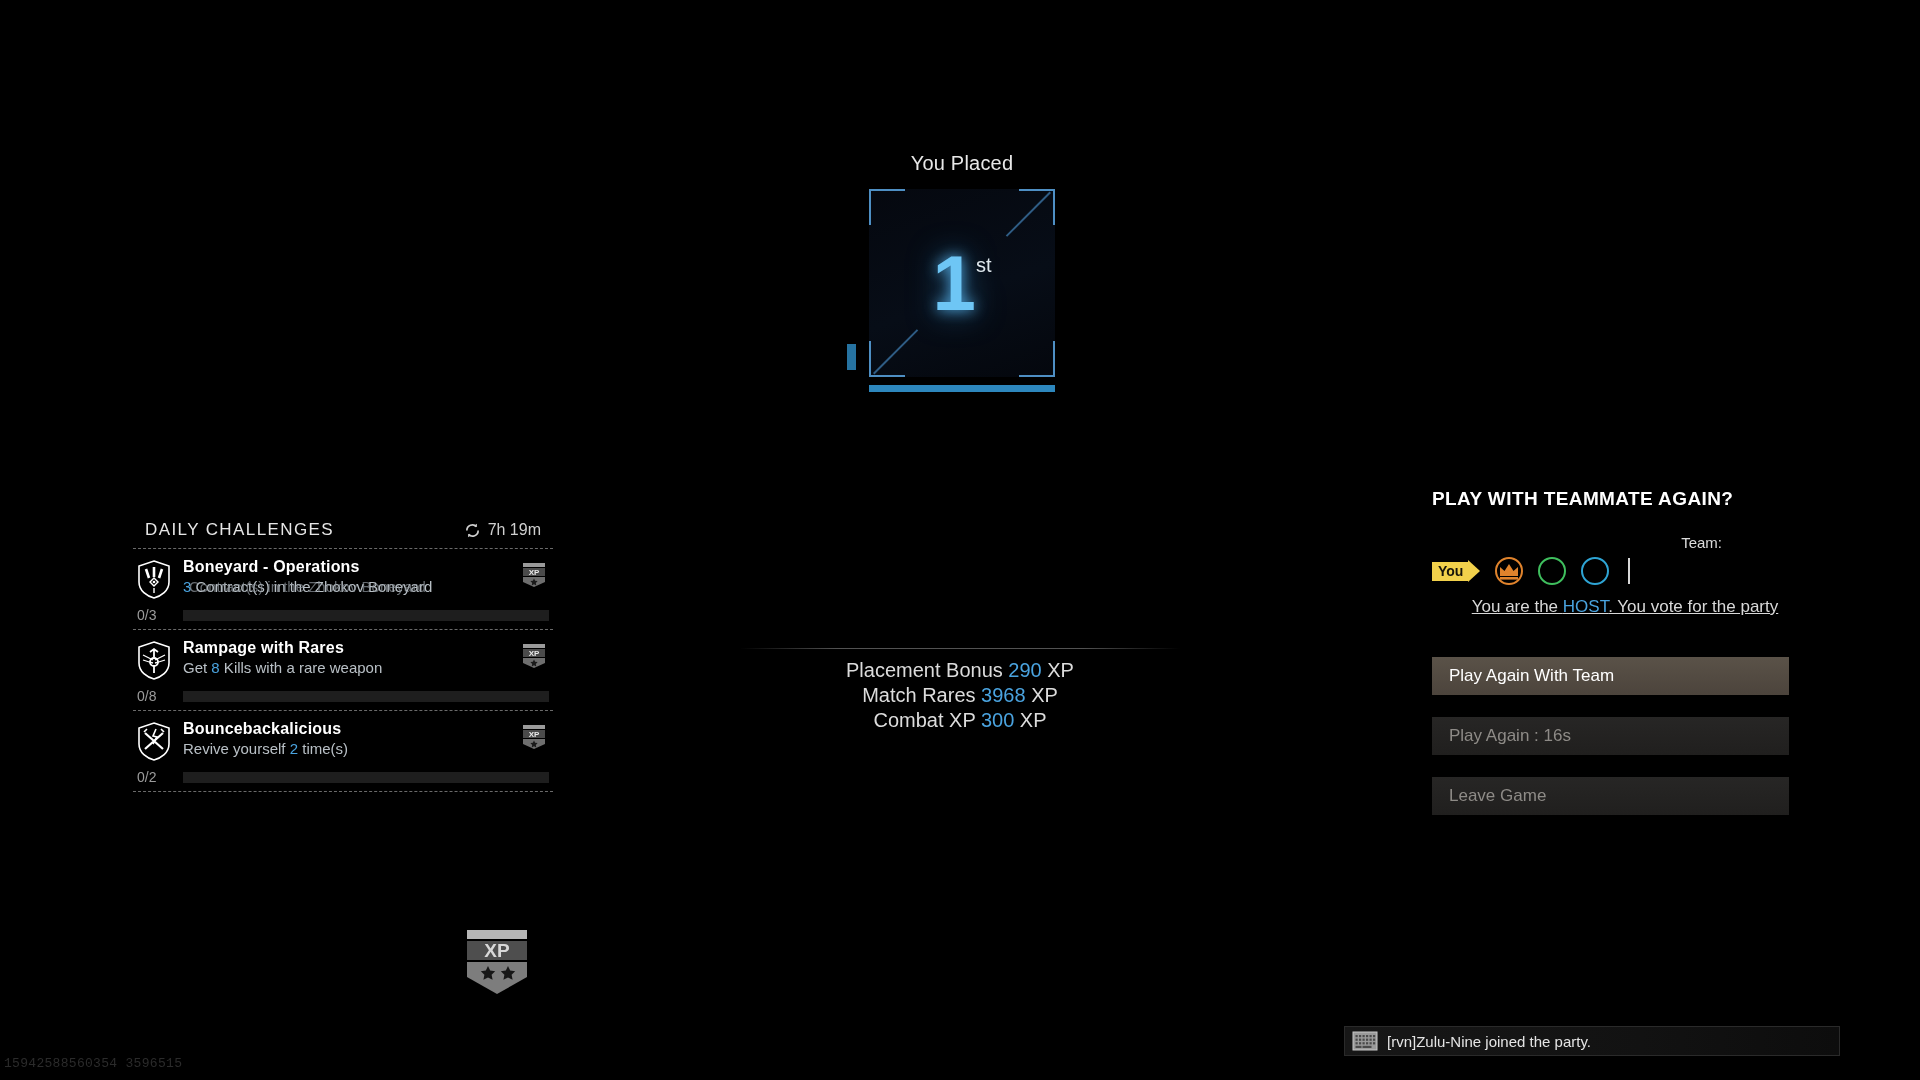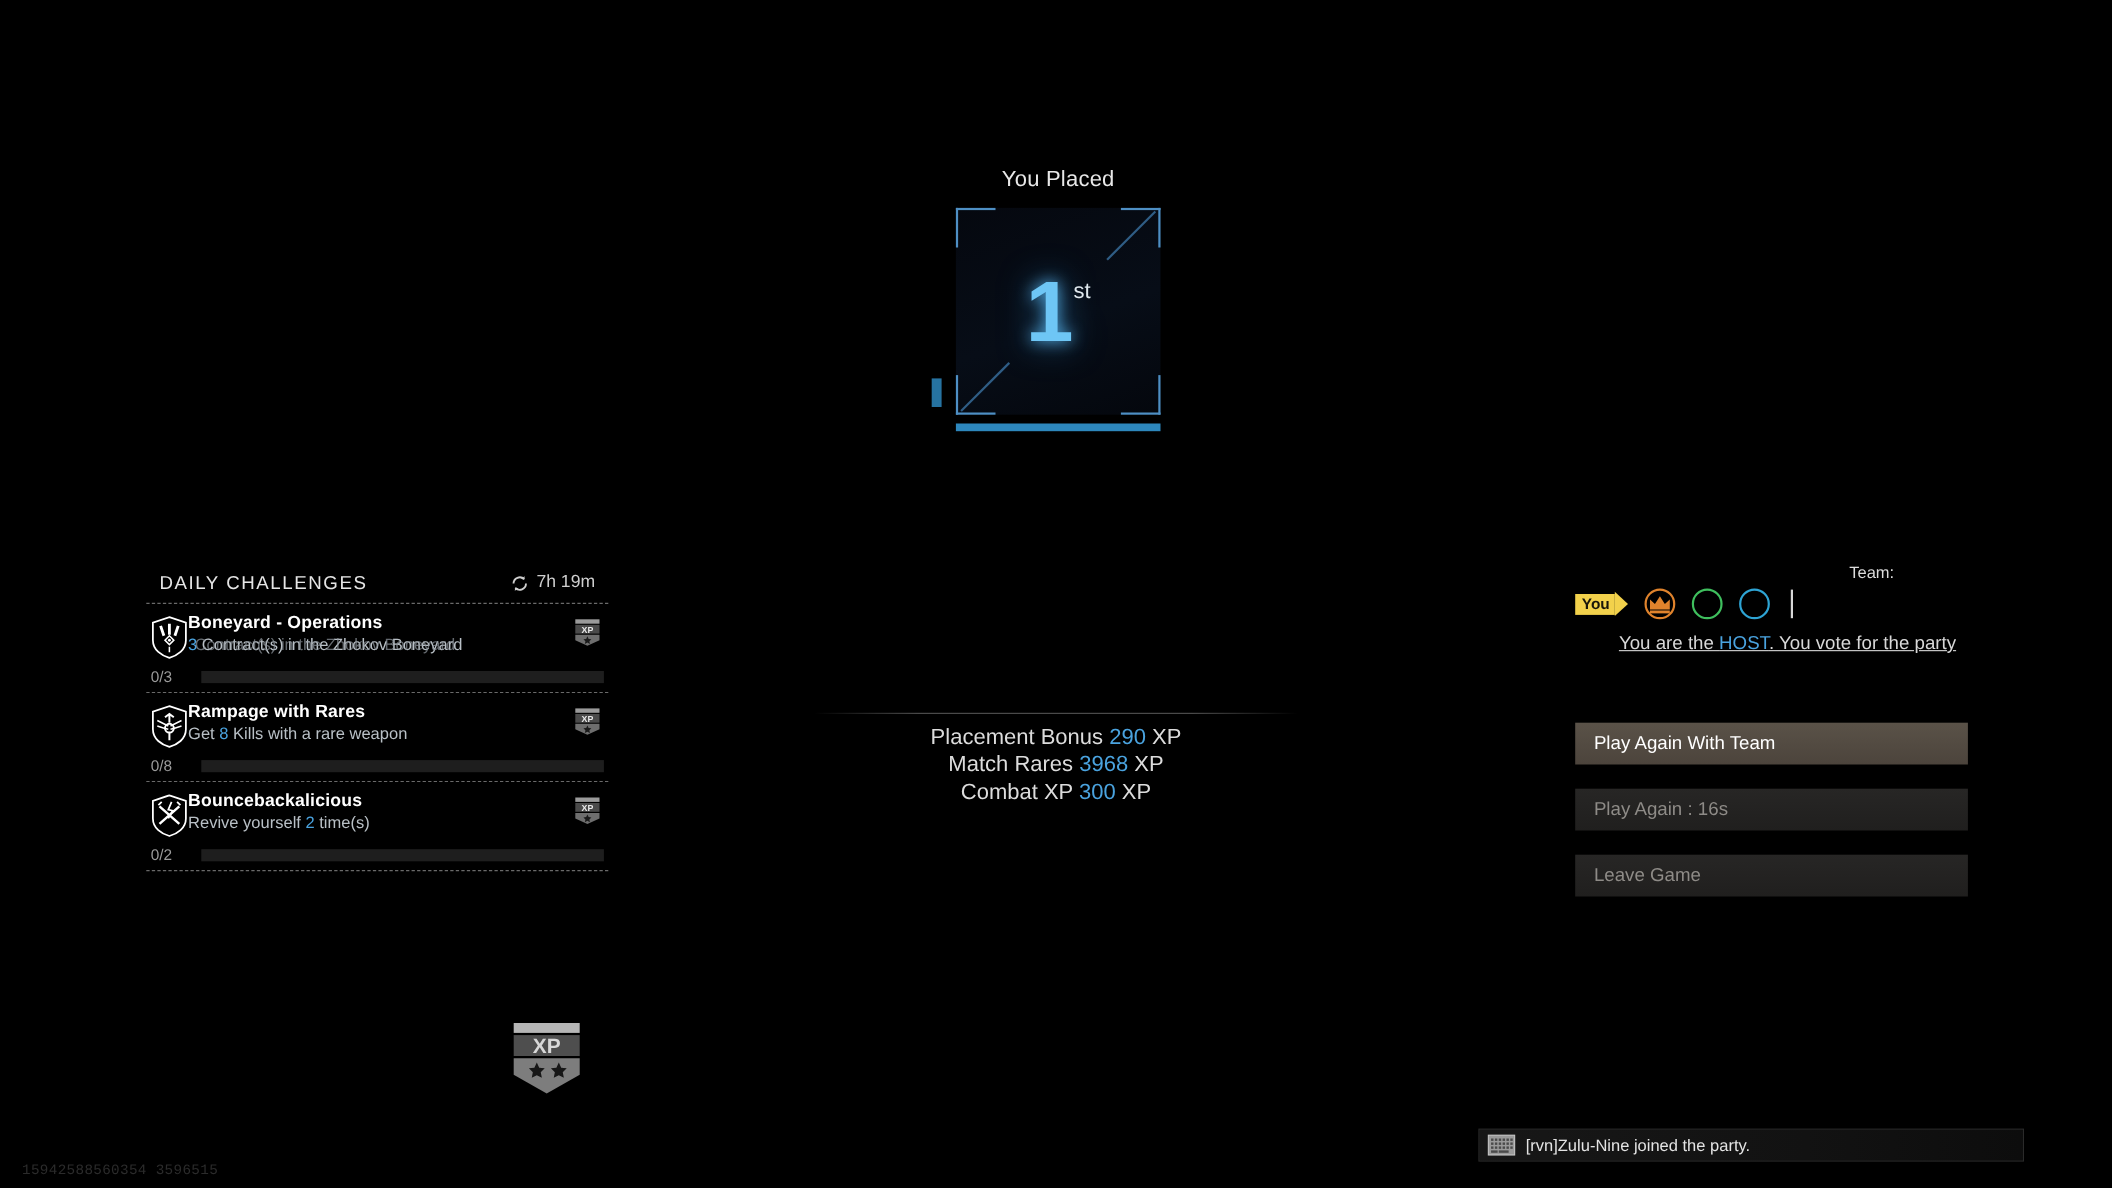--- a/index.html
+++ b/index.html
@@ -44,21 +44,21 @@
     background:#2d87bd; opacity:.85;
   }
 
   
   #challenges { position:absolute; left:133px; top:520px; width:420px; }
   #chal-head { display:flex; align-items:center; justify-content:space-between; padding:0 12px 8px 12px; }
   #chal-title { font-size:17px; color:#e6e6e6; letter-spacing:1.4px; }
   #chal-timer { display:flex; align-items:center; gap:7px; font-size:16px; color:#cfcfcf; }
   .dashed { border-top:1px dashed #6a6a6a; height:0; }
   .chal-row { padding:9px 0 6px 0; }
-  .chal-main { display:flex; align-items:flex-start; padding:0 4px; position:relative; }
+  .chal-main { display:flex; align-items:flex-start; gap:12px; padding:0 4px; position:relative; }
   .chal-shield { width:34px; height:40px; flex:0 0 34px; margin-top:2px; }
   .chal-text { flex:1; min-width:0; }
   .chal-name { font-size:16px; font-weight:700; color:#ffffff; letter-spacing:.2px; }
   .chal-desc { font-size:15px; color:#b9c0c6; margin-top:2px; white-space:nowrap; }
   .chal-desc .hl { color:#4aa3df; }
   .chal-desc.ghost { position:relative; }
   .chal-desc.ghost .layer2 {
     position:absolute; left:6px; top:0; color:#8d949b; opacity:.72; white-space:nowrap;
   }
   .xp-badge { width:30px; height:30px; flex:0 0 30px; margin-top:1px; }
@@ -110,21 +110,21 @@
 
   
   #chat {
     position:absolute; left:1344px; top:1026px; width:496px; height:30px;
     background:linear-gradient(90deg,#171717 0%,#121212 60%,#0d0d0d 100%);
     display:flex; align-items:center; border:1px solid #2a2a2a;
   }
   #chat-icon { width:26px; height:20px; margin:0 9px 0 7px; flex:0 0 26px; }
   #chat-text { font-size:15px; color:#e4e4e4; }
 
-  #watermark { position:absolute; left:20px; top:1056px; font-size:13px; color:#2b2b2b;
+  #watermark { position:absolute; left:4px; top:1056px; font-size:13px; color:#2b2b2b;
     font-family:"Liberation Mono", monospace; letter-spacing:.3px; }
 </style>
 </head>
 <body>
 
 <div id="screen">
 
   <div id="placement">
     <div id="placed-label">You Placed</div>
     <div id="placement-frame">
@@ -259,20 +259,21 @@
   </svg>
 
   <div id="match">
     <div id="match-rule"></div>
     <div class="bonus-line"><span>Placement Bonus </span><span class="val">290</span><span> XP</span></div>
     <div class="bonus-line"><span>Match Rares </span><span class="val">3968</span><span> XP</span></div>
     <div class="bonus-line"><span>Combat XP </span><span class="val">300</span><span> XP</span></div>
   </div>
 
   <div id="team-panel">
+    <div id="team-title">PLAY WITH TEAMMATE AGAIN?</div>
     <div id="team-sub">Team:</div>
     <div id="team-slots">
       <div id="you-tag">
         <span class="body">You</span>
         <span class="arrow"></span>
       </div>
       <div class="slot host">
         <svg width="24" height="24" viewBox="0 0 24 24" style="margin:0px">
           <path d="M3 17 L3 8 l4.5 4 L12 5 l4.5 7 L21 8 l0 9 Z" fill="#e0832c"></path>
           <rect x="3" y="18" width="18" height="2.6" fill="#e0832c"></rect>

